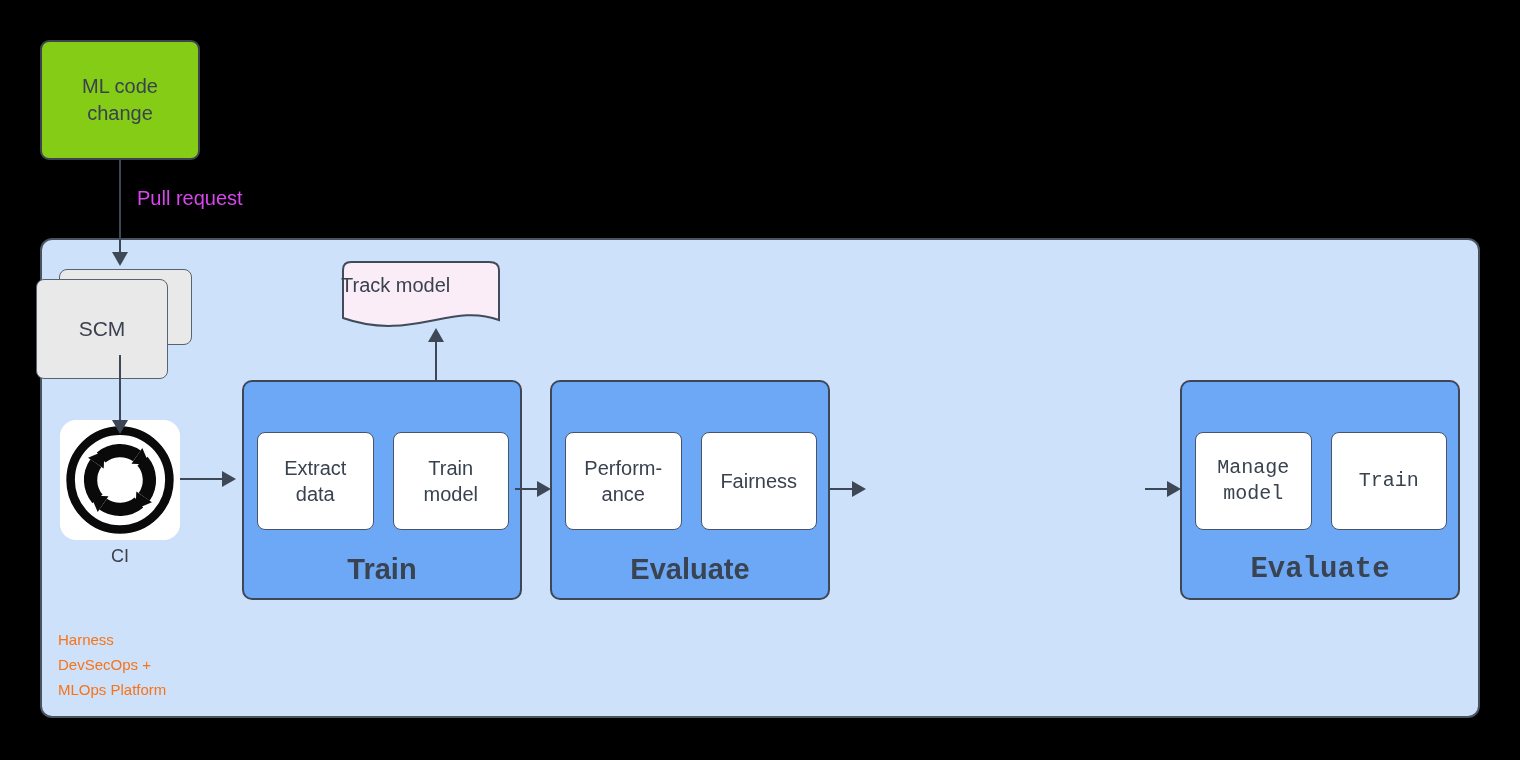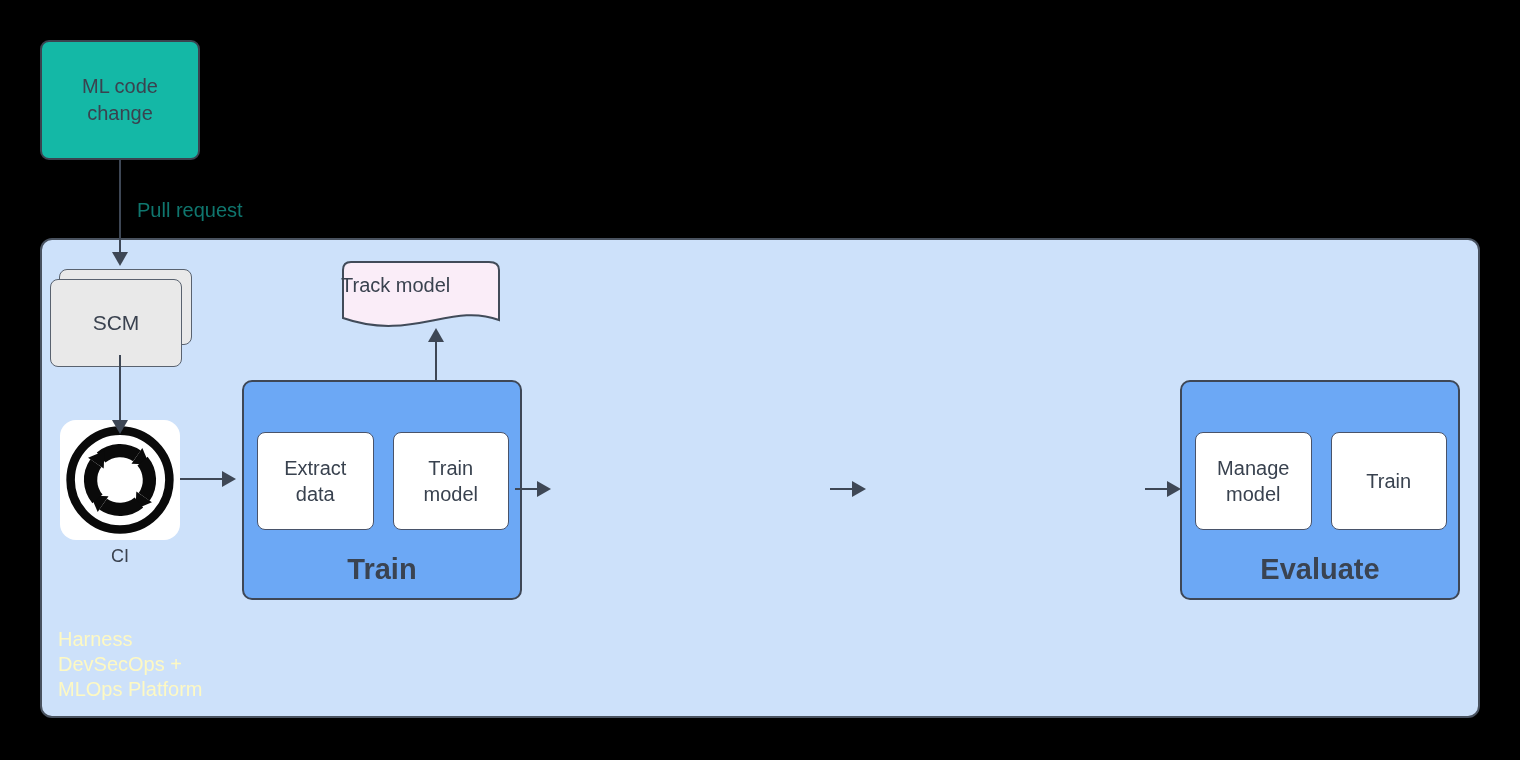--- a/index.html
+++ b/index.html
@@ -10,40 +10,40 @@
   }
   .abs { position: absolute; }
 
   
   .platform {
     left: 40px; top: 238px; width: 1440px; height: 480px;
     background: #CDE1FA; border: 2px solid #49525F; border-radius: 12px;
   }
   .platform-caption {
     left: 58px; top: 627px; width: 220px;
-    font-size: 20px; line-height: 25px; white-space: pre-line; color: #fef9c3;
+    font-size: 15px; line-height: 25px; white-space: pre-line; color: #f97316;
   }
 
   
   .note {
     left: 40px; top: 40px; width: 160px; height: 120px;
-    background: #14b8a6; border: 2px solid #3B4350; border-radius: 9px;
+    background: #84cc16; border: 2px solid #3B4350; border-radius: 9px;
     display: flex; align-items: center; justify-content: center;
     text-align: center; font-size: 20px; line-height: 27px; white-space: pre-line;
   }
 
-  .edge-label { left: 137px; top: 187px; font-size: 20px; color: #0f766e; margin-top: 12px; }
+  .edge-label { left: 137px; top: 187px; font-size: 20px; color: #d946ef; }
 
   
   .scm-back {
     left: 59px; top: 269px; width: 133px; height: 76px;
     background: #E9E9E9; border: 1.5px solid #59626F; border-radius: 8px;
   }
   .scm-front {
-    left: 50px; top: 279px; width: 132px; height: 88px;
+    left: 36px; top: 279px; width: 132px; height: 100px;
     background: #E9E9E9; border: 1.5px solid #59626F; border-radius: 8px;
     display: flex; align-items: center; justify-content: center; font-size: 21px;
   }
 
   
   .ci-box {
     left: 60px; top: 420px; width: 120px; height: 120px;
     background: #fff; border-radius: 16px;
     display: flex; align-items: center; justify-content: center;
   }
@@ -152,23 +152,31 @@
   <div class="abs stage" style="left:242px;">
     <div class="stage-row">
       <div class="mini">Extract
 data</div>
       <div class="mini">Train
 model</div>
     </div>
     <div class="stage-label">Train</div>
   </div>
 
+  <div class="abs stage" style="left:550px;">
+    <div class="stage-row">
+      <div class="mini">Perform-
+ance</div>
+      <div class="mini">Fairness</div>
+    </div>
+    <div class="stage-label">Evaluate</div>
+  </div>
 
 
-  <div class="abs stage" style="left:1180px;">
+  <div class="abs stage" style="left:1180px;font-family:Liberation Mono, monospace;">
     <div class="stage-row">
       <div class="mini">Manage
 model</div>
       <div class="mini">Train</div>
     </div>
     <div class="stage-label">Evaluate</div>
   </div>
 
   <div class="hline" style="left:180px; top:478px; width:43px;"></div>
   <div class="head-right" style="left:222px; top:471px;"></div>

